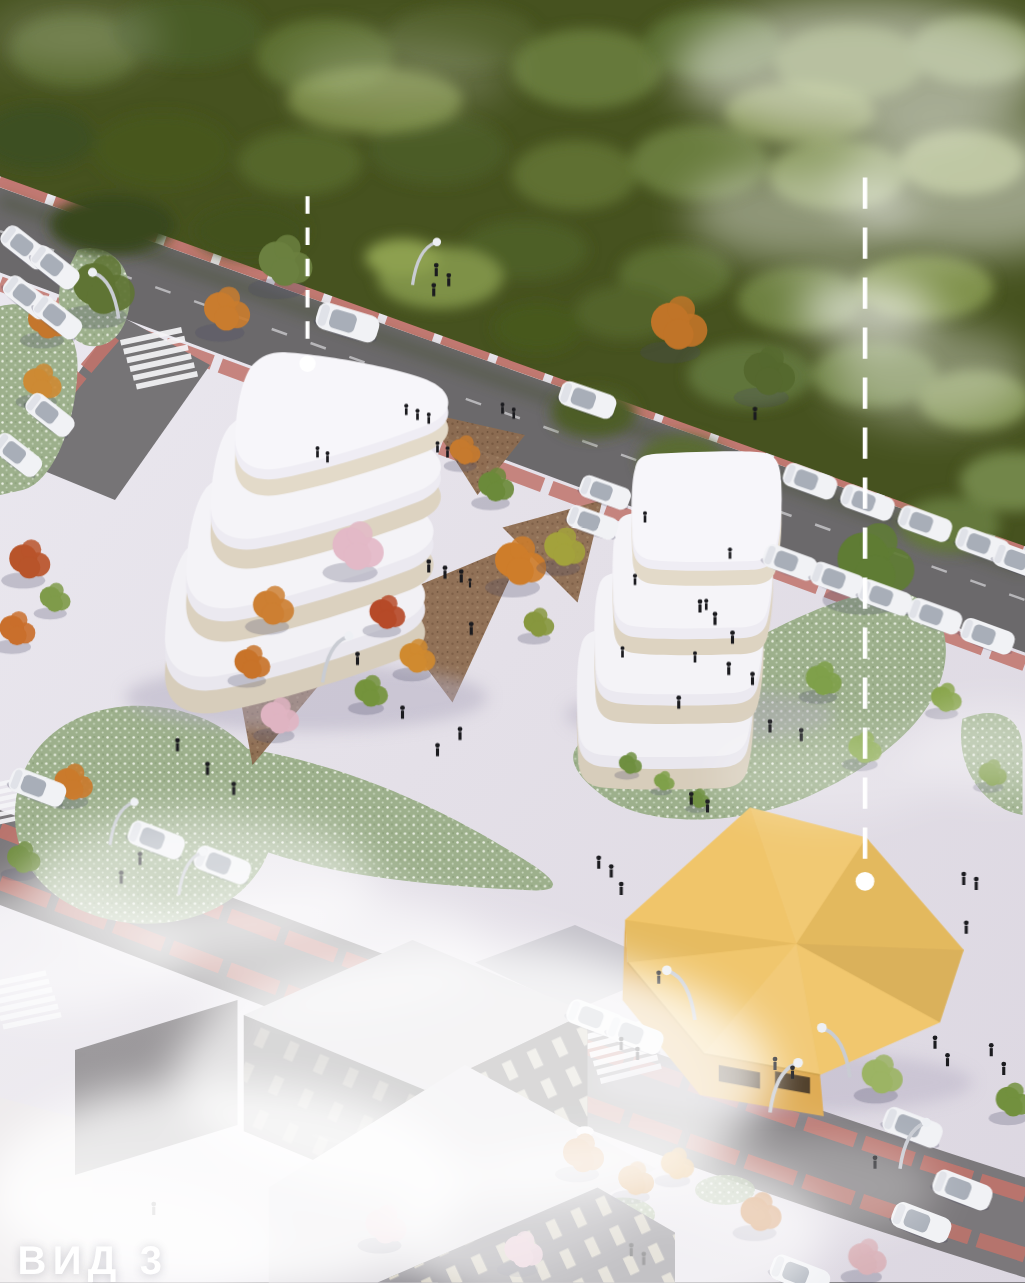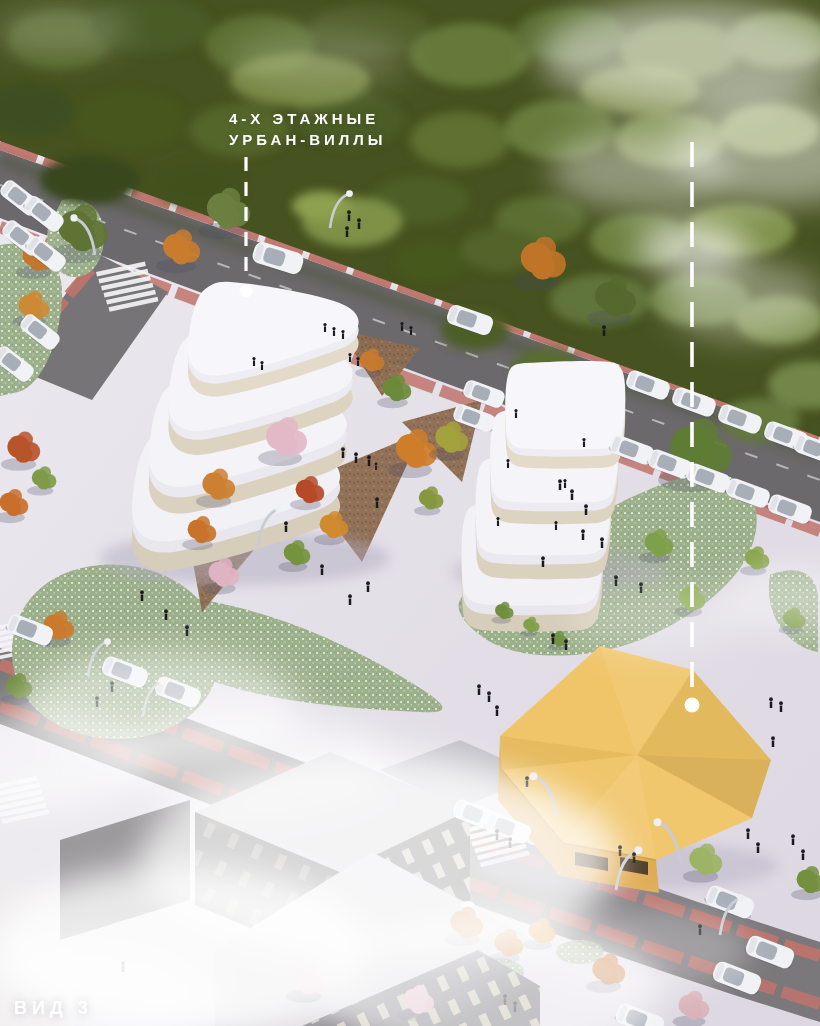--- a/index.html
+++ b/index.html
@@ -3,21 +3,21 @@
 <meta charset="utf-8">
 <style>
   html,body{margin:0;padding:0;background:#222;}
   .stage{position:relative;width:820px;height:1026px;overflow:hidden;
          font-family:"Liberation Sans",sans-serif;background:var(--plaza,#e4e0e8);}
   .stage svg{position:absolute;left:0;top:0;}
   .anno{position:absolute;color:var(--annotation-text,#fff);
         font-weight:700;font-size:15px;line-height:21px;letter-spacing:4px;
         white-space:nowrap;text-shadow:0 0 6px rgba(40,60,40,.28);}
   .view-label{position:absolute;color:var(--annotation-text,#fff);
-        font-weight:700;font-size:18px;line-height:26px;letter-spacing:5px;
+        font-weight:700;font-size:32px;line-height:26px;letter-spacing:5px;
         white-space:nowrap;text-shadow:0 1px 8px rgba(60,60,80,.25);text-align:center;}
 </style>
 </head>
 <body>
 
 <div class="stage">
 <svg width="820" height="1026" viewBox="0 0 820 1026">
   <defs>
     <filter id="soft" x="-40%" y="-40%" width="180%" height="180%">
           <feGaussianBlur stdDeviation="5"></feGaussianBlur>
@@ -435,18 +435,14 @@
   </g>
 
   <g>
     <line x1="246" y1="157" x2="246" y2="281" stroke="#ffffff" stroke-width="3.2" stroke-dasharray="14 11"></line>
     <circle cx="246" cy="291" r="6.5" fill="#ffffff"></circle>
     <line x1="692" y1="142" x2="692" y2="692" stroke="#ffffff" stroke-width="3.6" stroke-dasharray="25 15"></line>
     <circle cx="692" cy="705" r="7.5" fill="#ffffff"></circle>
   </g>
 </svg>
 
-  <div class="anno" style="left:229px;top:108px">
-    <div>4-Х ЭТАЖНЫЕ</div>
-    <div>УРБАН-ВИЛЛЫ</div>
-  </div>
   <div class="view-label" style="left:14px;top:995px">ВИД 3</div>
 </div>
 
 </body></html>

